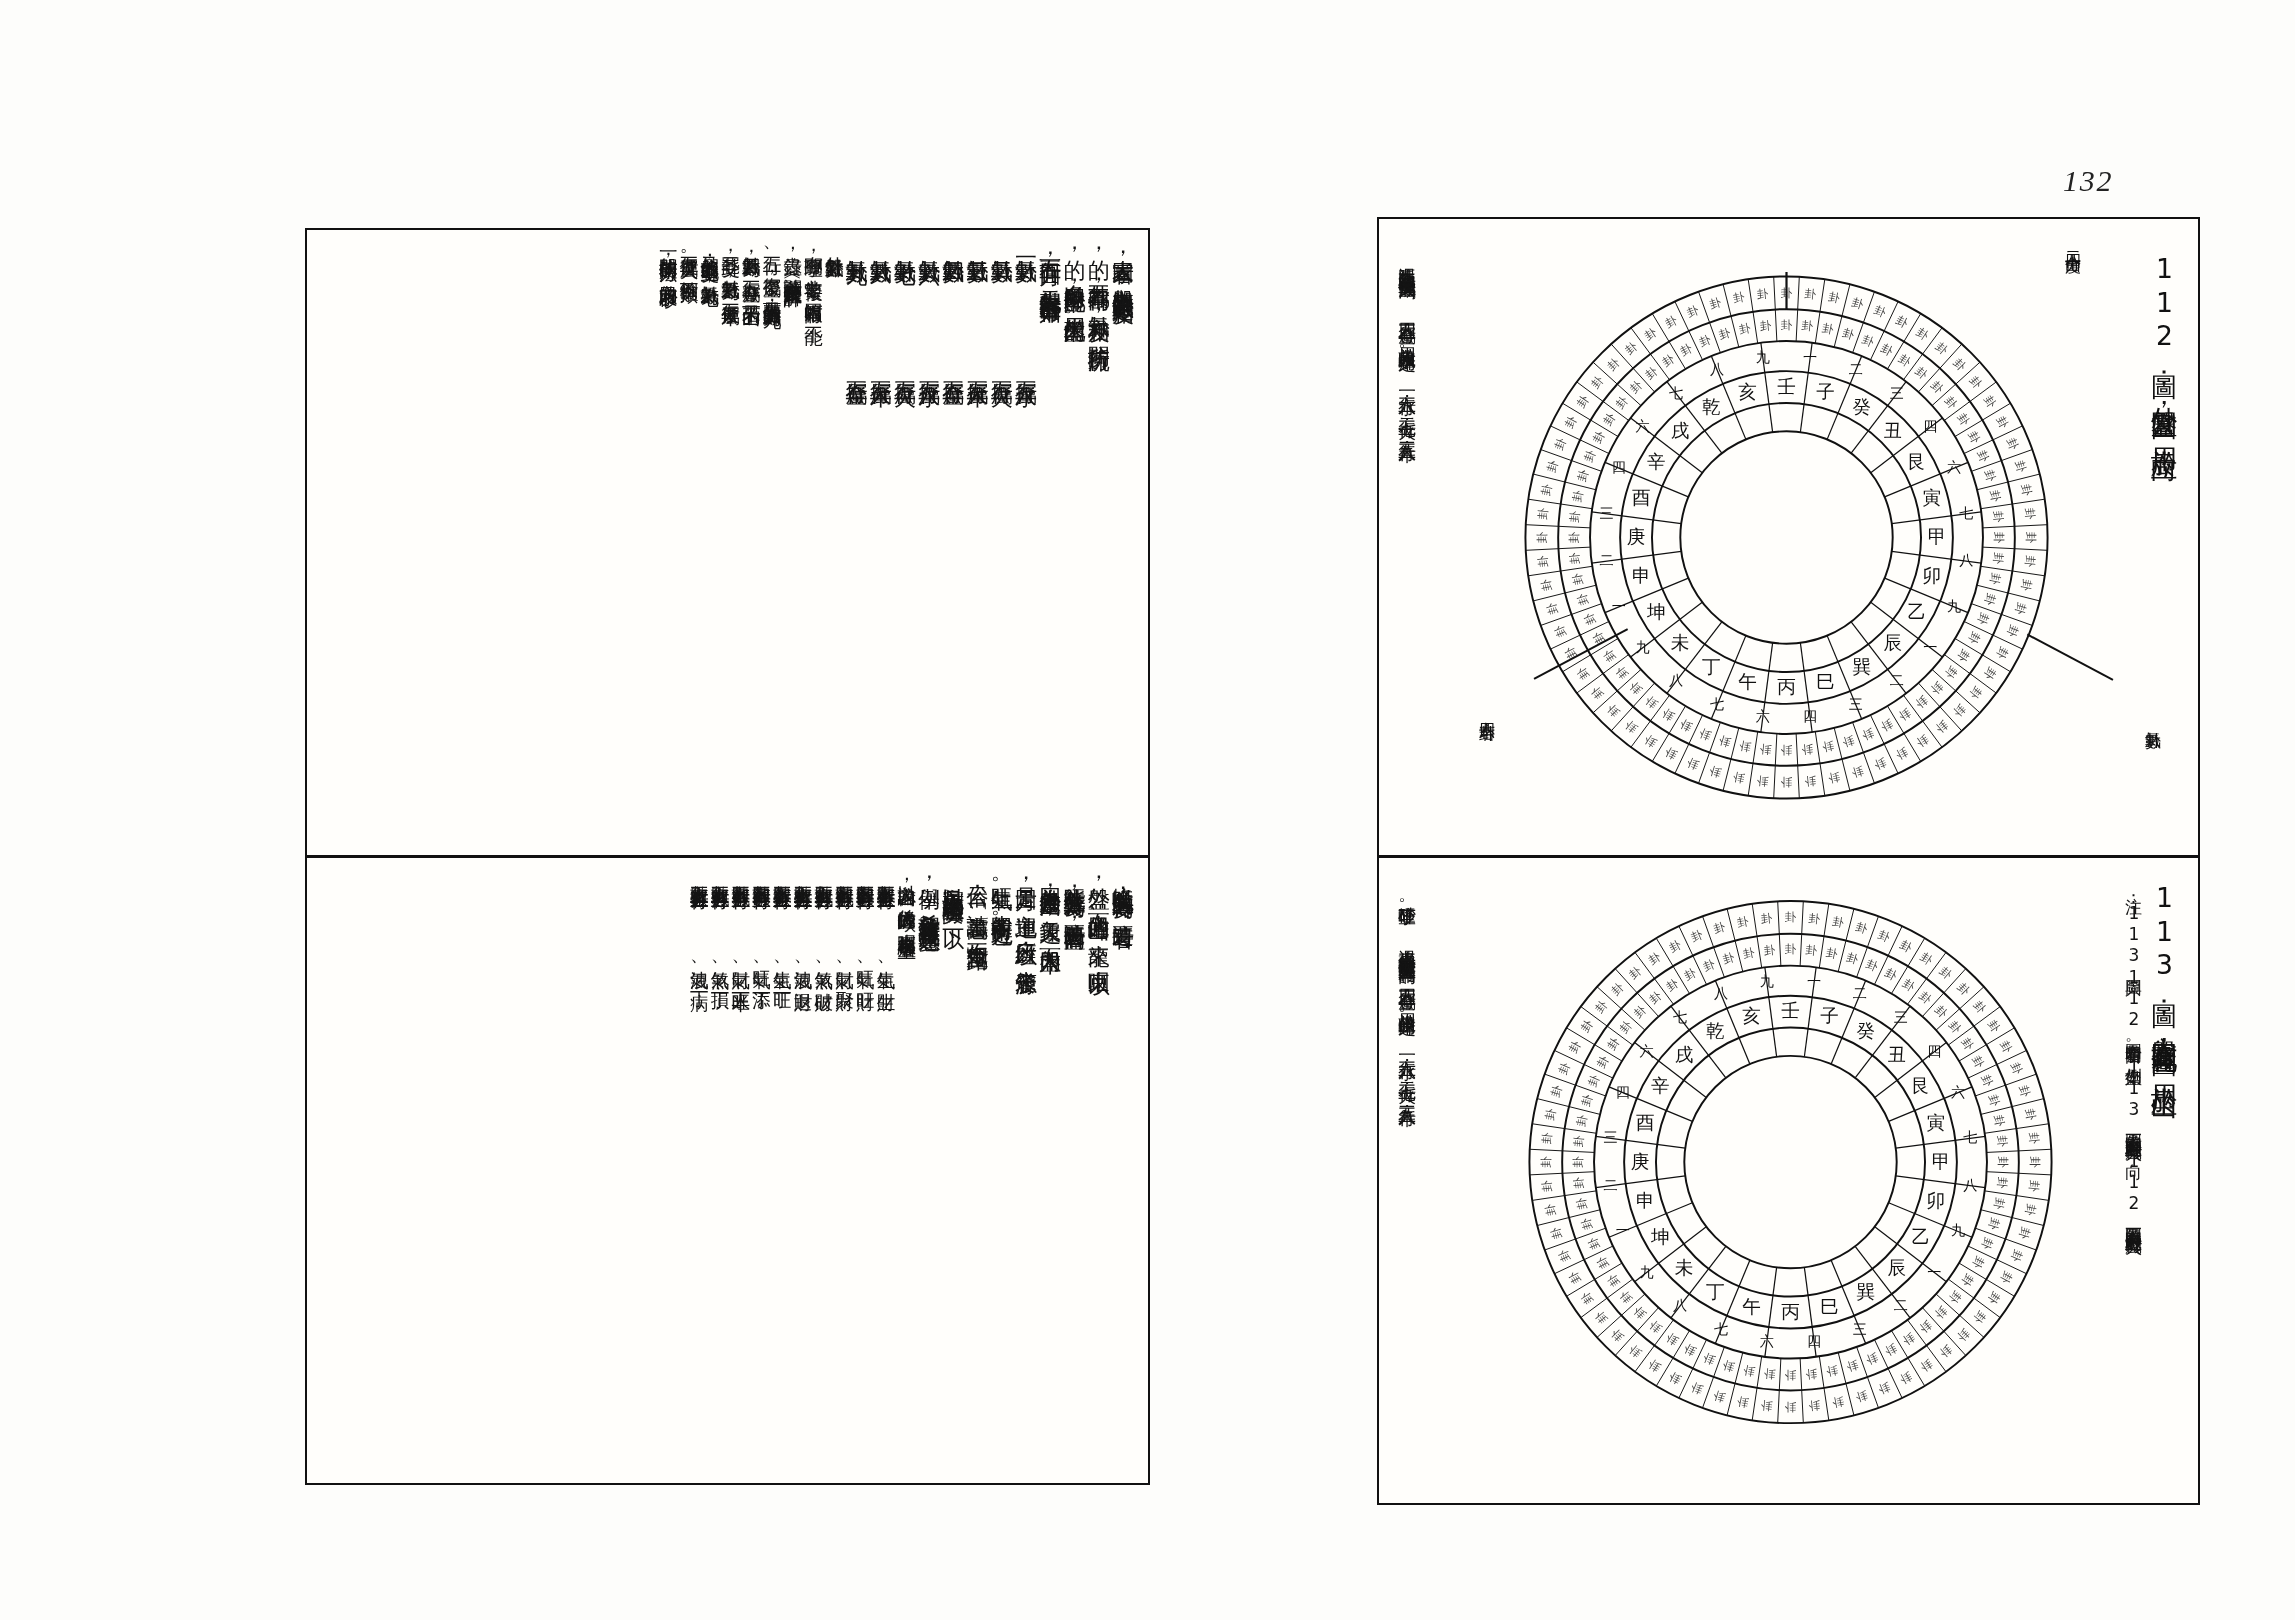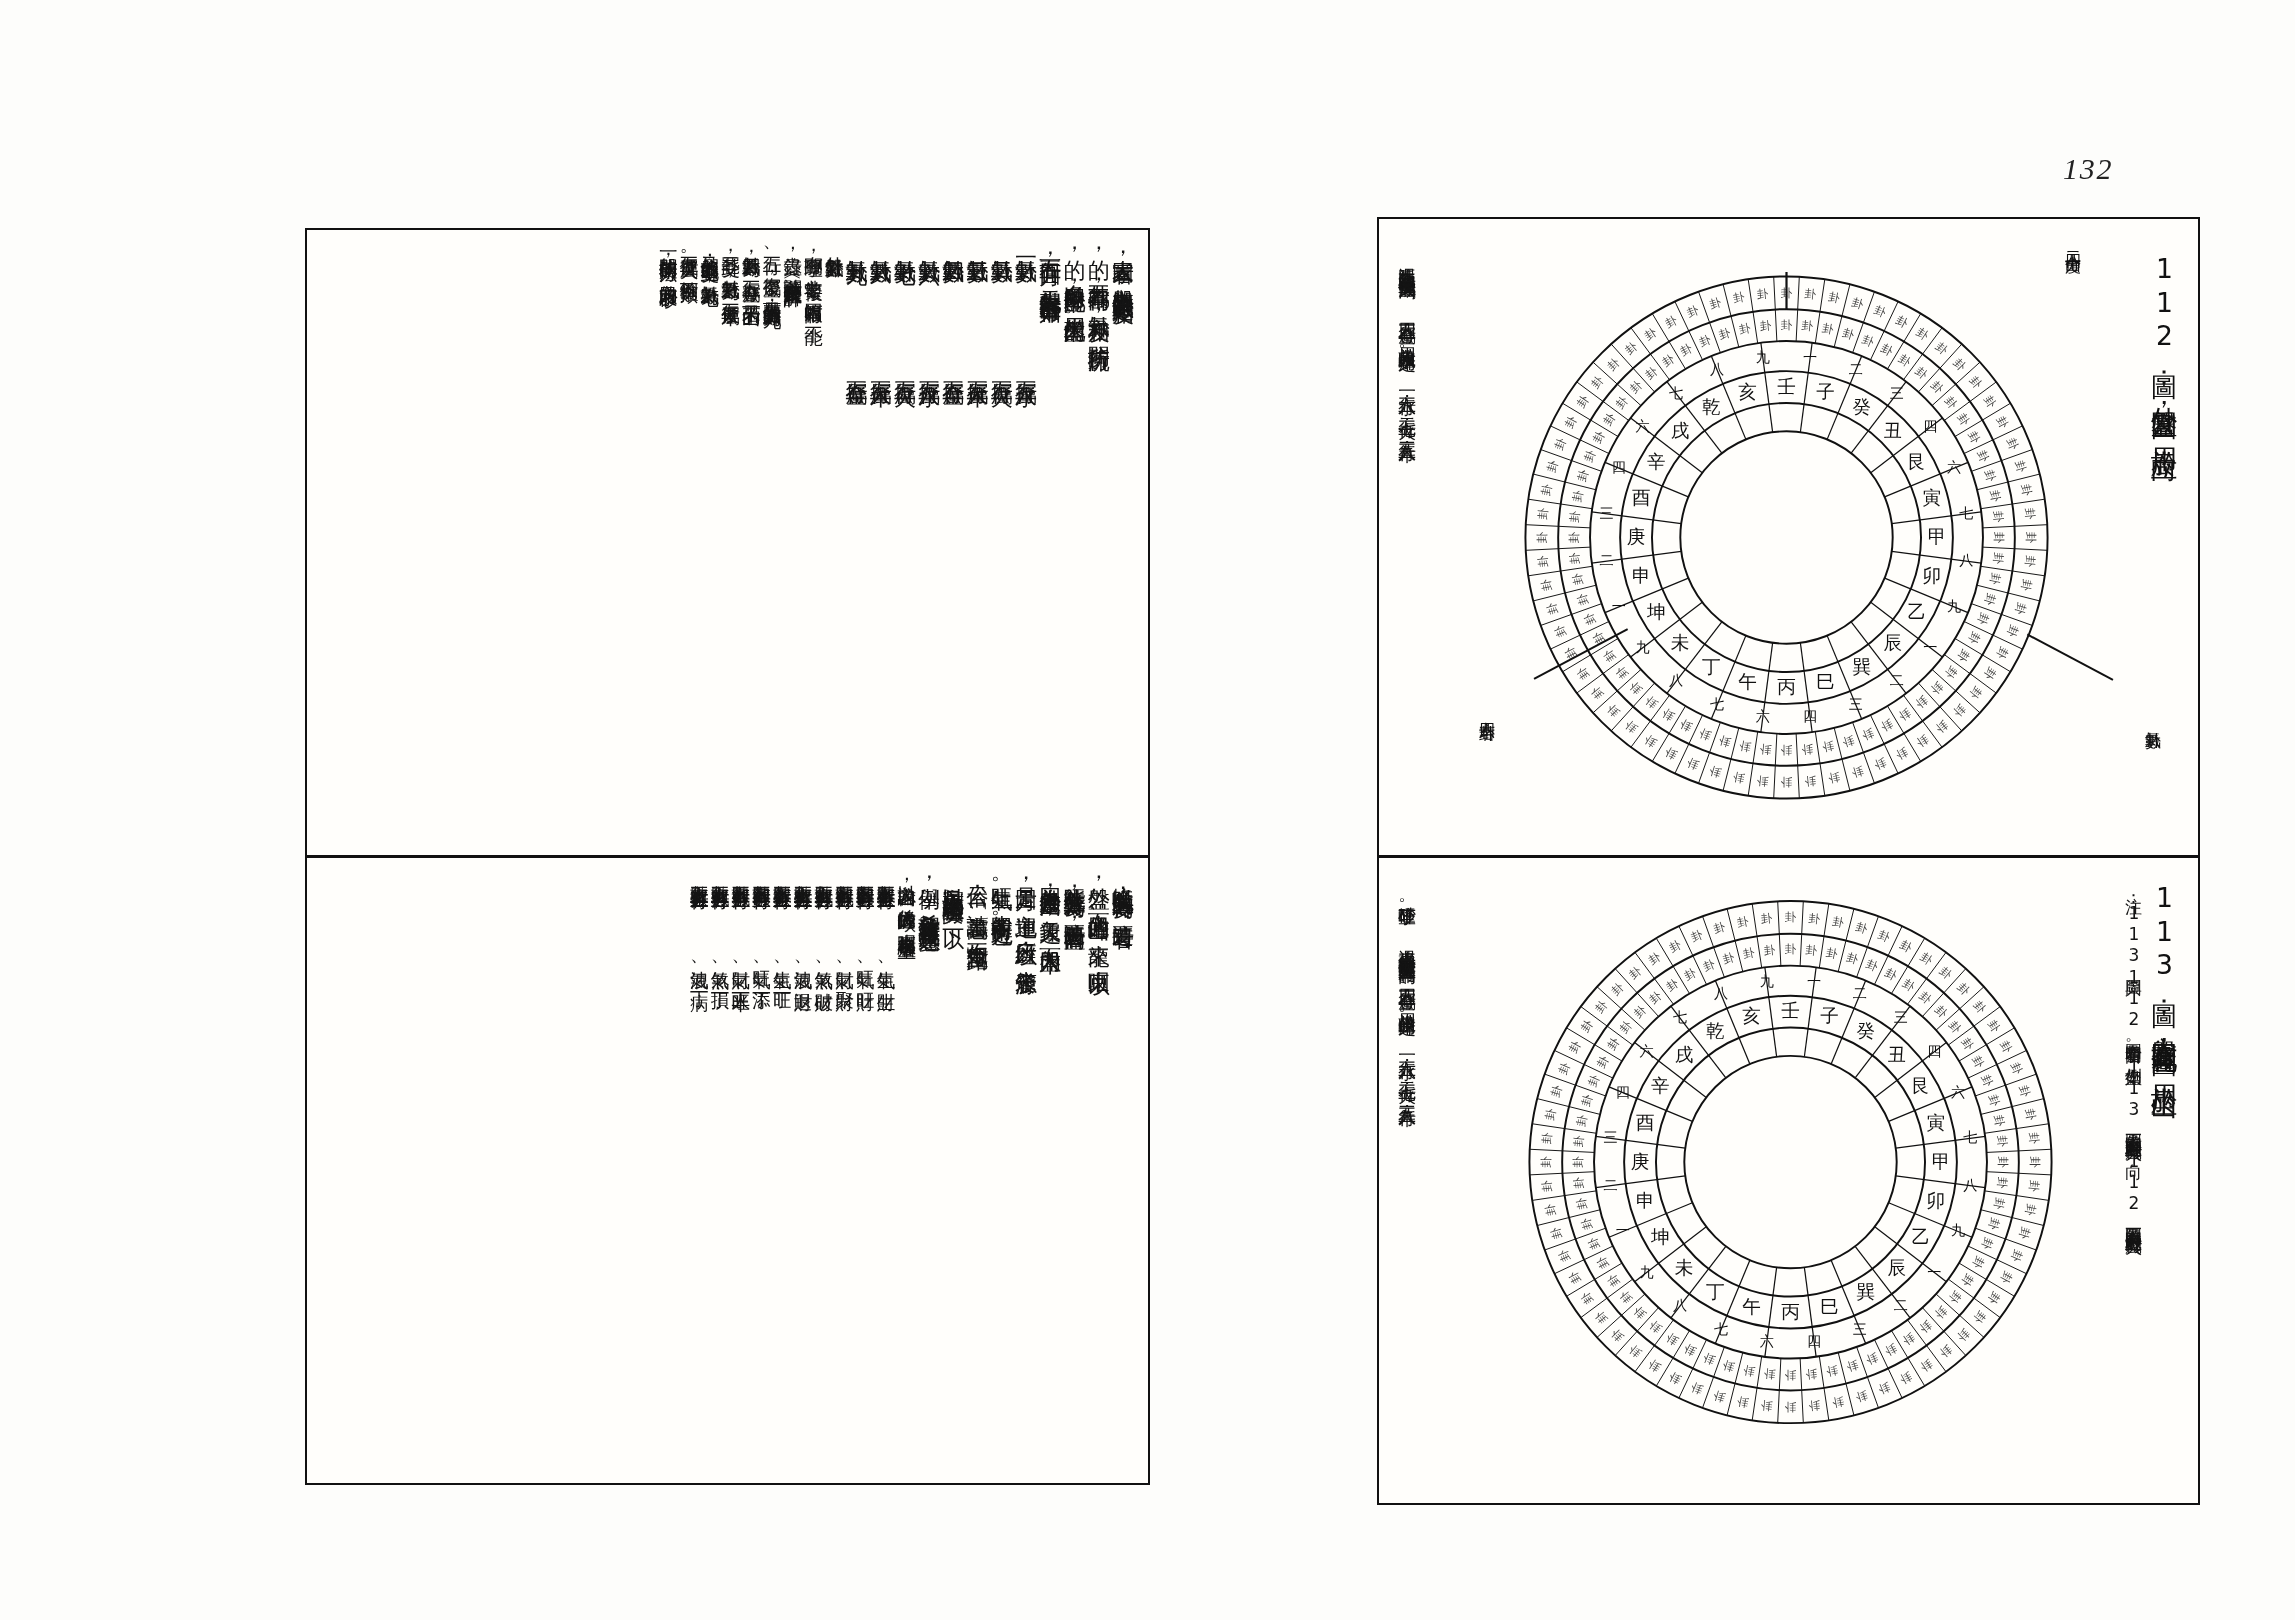--- a/index.html
+++ b/index.html
@@ -23,21 +23,21 @@
   
   .folio {
     position: absolute;
     font-family: "Liberation Serif", serif;
     font-size: 30px;
     letter-spacing: 1.8px;
     color: #222;
     font-style: italic;
   }
   .folio-left  { left: 1005px; top: 190px; margin-top: 32px; }
-  .folio-right { left: 2063px; top: 152px; }
+  .folio-right { left: 2063px; top: 164px; }
 
   
   .sheet-left {
     position: absolute;
     left: 305px;
     top: 228px;
     width: 845px;
     height: 1257px;
     border: 2.7px solid #111;
     box-sizing: border-box;

